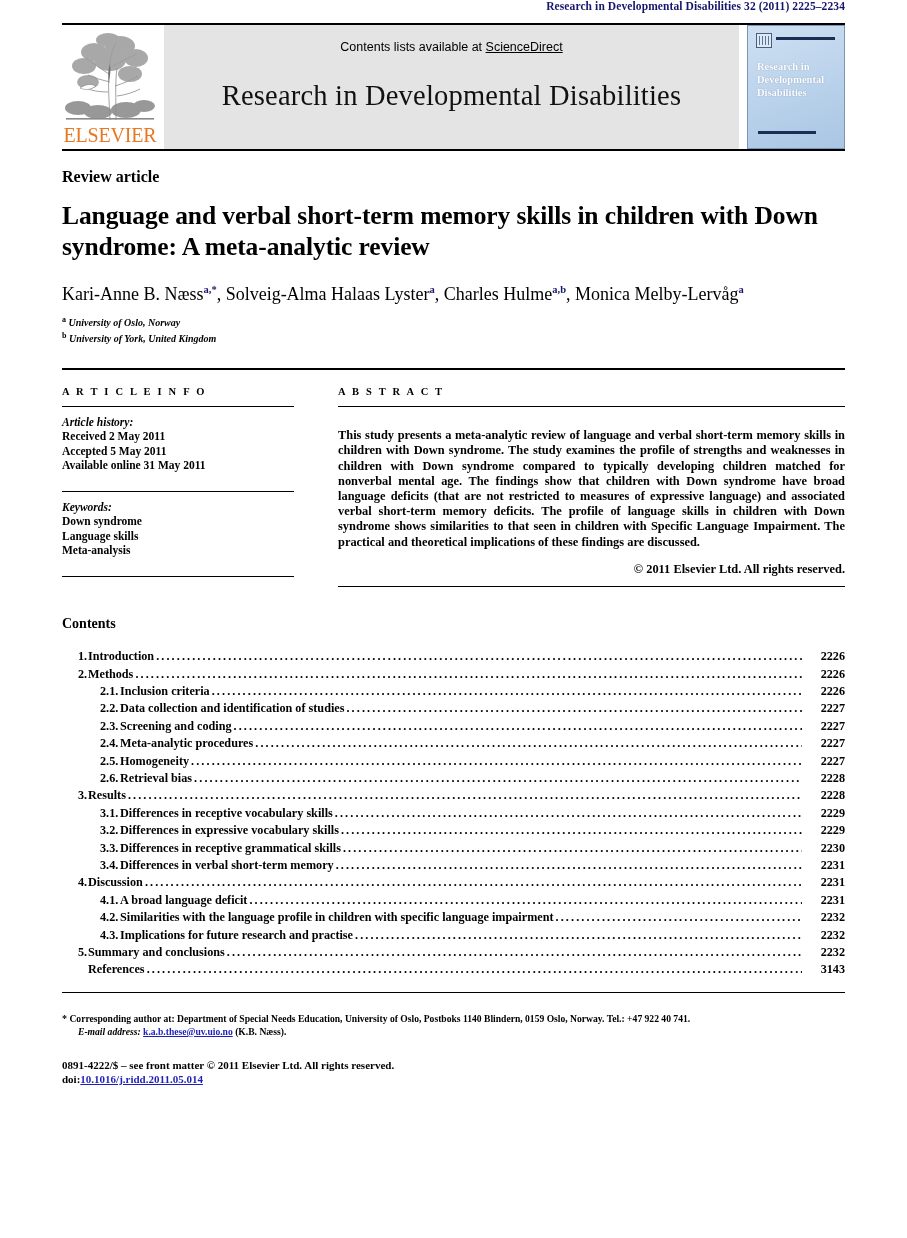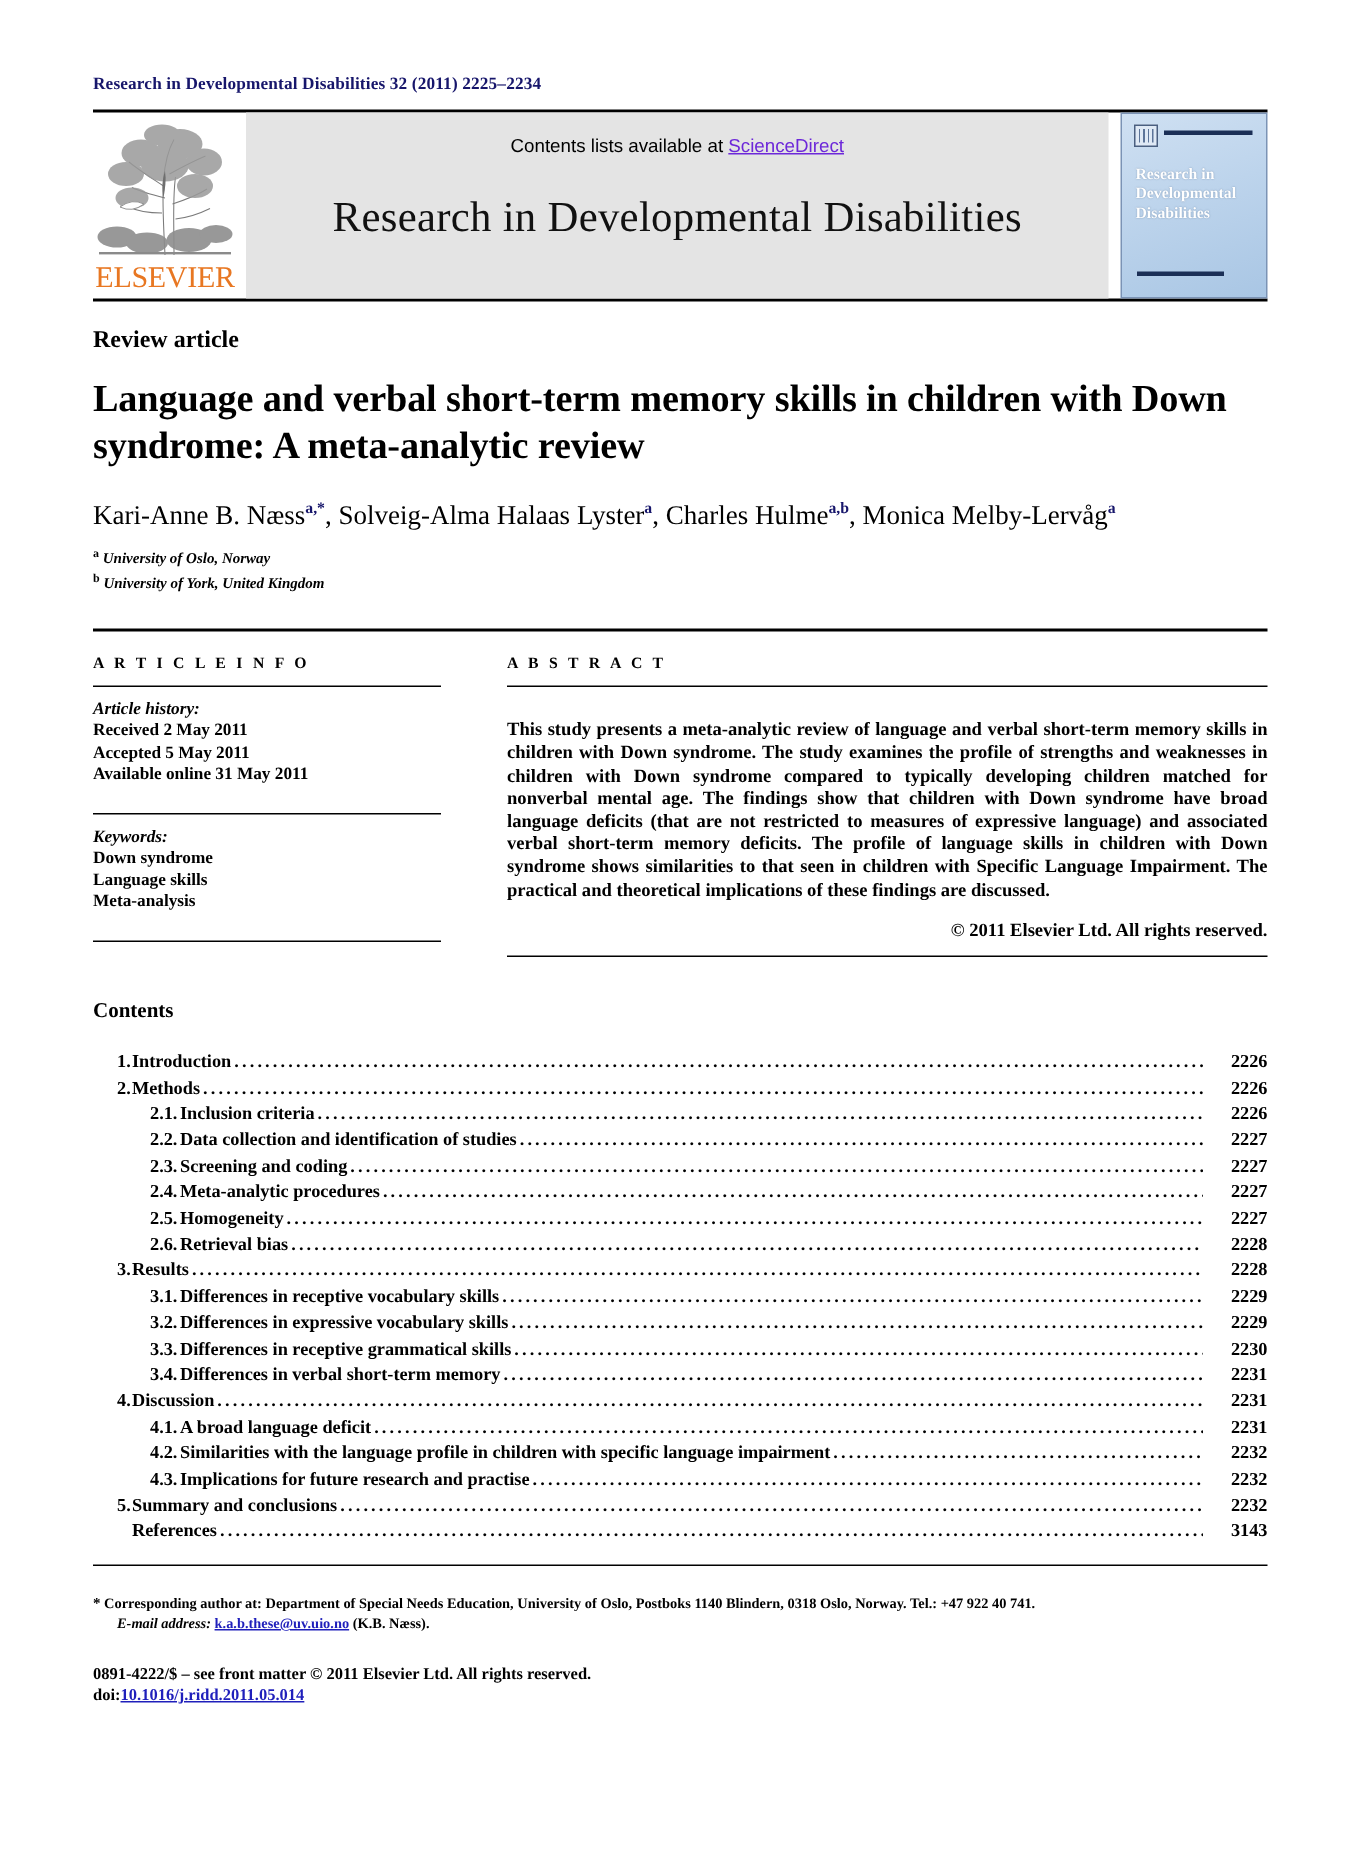--- a/index.html
+++ b/index.html
@@ -18,27 +18,26 @@
   .page {
     width: 907px;
     height: 1238px;
     position: relative;
     box-sizing: border-box;
     padding: 0 62px;
   }
 
   
   .running-head {
-    text-align: left;
+    text-align: right;
     font-family: "Liberation Serif", serif;
     font-weight: bold;
     font-size: 11.5px;
     color: #17166b;
     letter-spacing: .1px;
-    padding-top: 50px;
   }
 
   
   .masthead-rule {
     border-top: 2.2px solid #000;
     margin-top: 11px;
   }
   .masthead {
     display: flex;
     align-items: stretch;
@@ -78,21 +77,21 @@
     justify-content: flex-start;
     align-items: center;
     padding-top: 15px;
   }
   .contents-avail {
     font-family: "Liberation Sans", sans-serif;
     font-size: 12.5px;
     color: #000;
   }
   .sd-link {
-    color: #6d28d9;
+    color: #000000;
     font-family: "Liberation Sans", sans-serif;
   }
   .journal-name {
     font-family: "Liberation Serif", serif;
     font-size: 28.5px;
     margin-top: 26px;
     color: #111;
     letter-spacing: .2px;
   }
   .cover {
@@ -522,21 +521,21 @@
         <span class="toc-label">References</span>
         <span class="toc-dots">............................................................................................................................................................................................................................</span>
         <span class="toc-page">3143</span>
       </div>
     </div>
 
   <div class="footer-rule"></div>
 
   <div class="footnote">
     <span class="star">*</span>
-    <span>Corresponding author at: Department of Special Needs Education, University of Oslo, Postboks 1140 Blindern, 0318 Oslo, Norway. Tel.: +47 922 40 741.</span>
+    <span>Corresponding author at: Department of Special Needs Education, University of Oslo, Postboks 1140 Blindern, 0159 Oslo, Norway. Tel.: +47 922 40 741.</span>
     <span class="footnote-indent"><span class="em">E-mail address:</span>
       <a class="mailto" href="#">k.a.b.these@uv.uio.no</a>
       <span>(K.B. Næss).</span></span>
   </div>
 
   <div class="imprint">
     <div>0891-4222/$ – see front matter © 2011 Elsevier Ltd. All rights reserved.</div>
     <div><span>doi:</span><a class="doi-link" href="#">10.1016/j.ridd.2011.05.014</a></div>
   </div>
 

